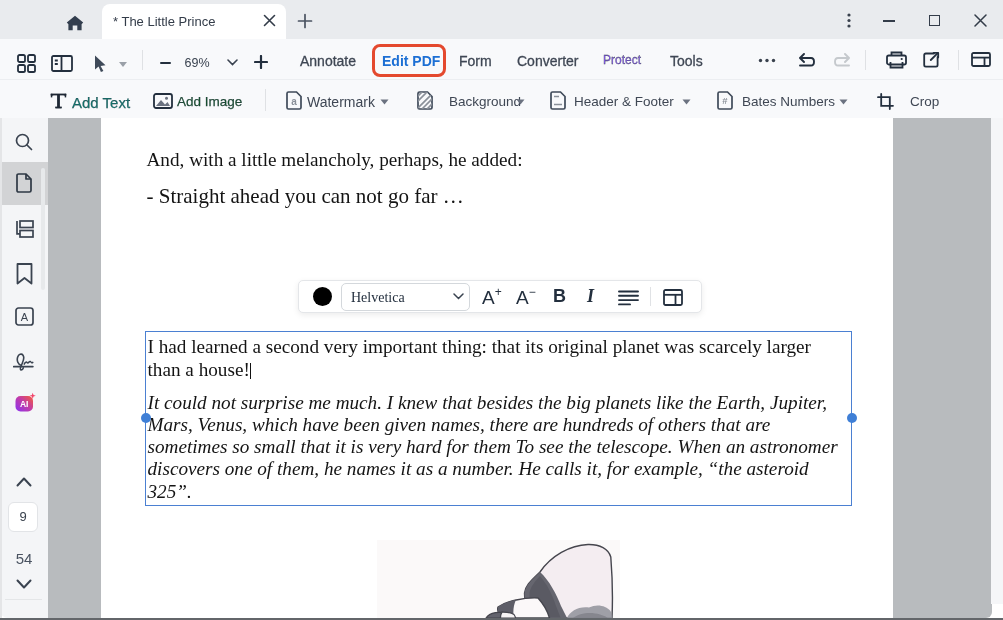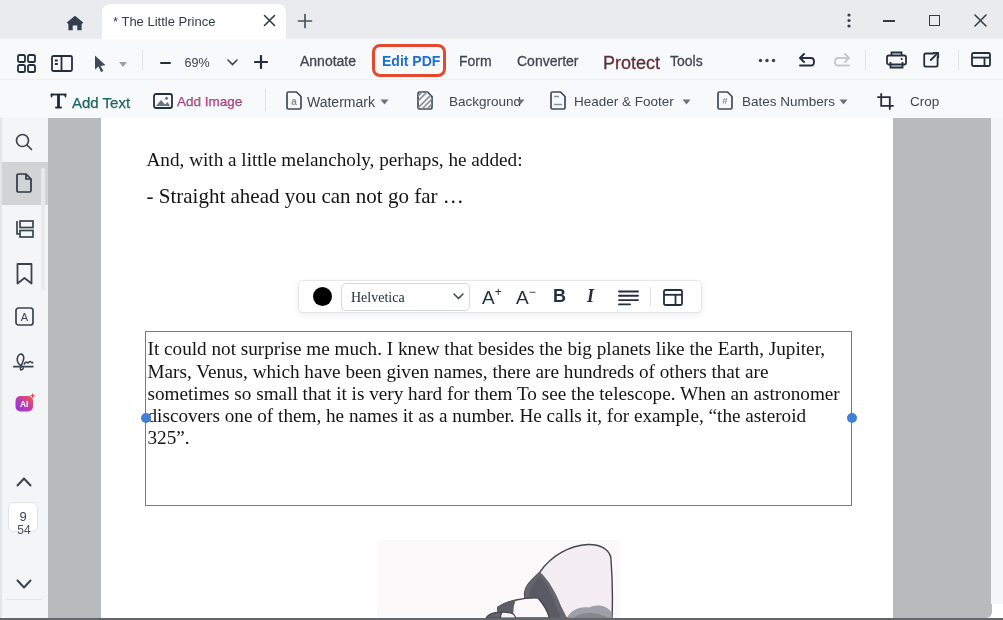--- a/index.html
+++ b/index.html
@@ -70,21 +70,21 @@
 </svg>
 <svg class="abs" style="left:254px;top:55px;" width="14" height="14" viewBox="0 0 14 14">
   <path d="M7 1 L7 13 M1 7 L13 7" stroke="#232f3e" stroke-width="2.2" stroke-linecap="round"></path>
 </svg>
 
 <div class="abs" style="left:300px;top:53px;font-size:14px;color:#3f4754;-webkit-text-stroke:0.3px #3f4754;">Annotate</div>
 <div class="abs" style="left:371.5px;top:44px;width:74px;height:33px;border:3px solid #e4492e;border-radius:8px;"></div>
 <div class="abs" style="left:382px;top:53px;font-size:14px;font-weight:bold;color:#1c6fd4;">Edit PDF</div>
 <div class="abs" style="left:459px;top:53px;font-size:14px;color:#3f4754;-webkit-text-stroke:0.3px #3f4754;">Form</div>
 <div class="abs" style="left:517px;top:53px;font-size:14px;color:#3f4754;-webkit-text-stroke:0.3px #3f4754;">Converter</div>
-<div class="abs" style="left:603px;top:53px;font-size:18px;color:#7f1d1d;-webkit-text-stroke:0.3px #3f4754;">Protect</div>
+<div class="abs" style="left:603px;top:53px;font-size:12px;color:#8b5cf6;-webkit-text-stroke:0.3px #3f4754;">Protect</div>
 <div class="abs" style="left:670px;top:53px;font-size:14px;color:#3f4754;-webkit-text-stroke:0.3px #3f4754;">Tools</div>
 
 <svg class="abs" style="left:758px;top:58px;" width="18" height="5" viewBox="0 0 18 5">
   <circle cx="2.5" cy="2.5" r="1.7" fill="#39414d"></circle>
     <circle cx="9" cy="2.5" r="1.7" fill="#39414d"></circle>
     <circle cx="15.5" cy="2.5" r="1.7" fill="#39414d"></circle>
 </svg>
 
 <svg class="abs" style="left:798px;top:53px;" width="17" height="14" viewBox="0 0 17 14">
   <path d="M3.5 5 L13 5 Q16 5 16 8.7 Q16 12.5 13 12.5 L2 12.5" fill="none" stroke="#232f3e" stroke-width="1.9" stroke-linecap="round"></path>
@@ -129,21 +129,21 @@
   <rect x="0.8" y="0.8" width="1.5" height="3.6" fill="#1f2835"></rect>
   <rect x="14.7" y="0.8" width="1.5" height="3.6" fill="#1f2835"></rect>
 </svg>
 <div class="abs" style="left:72px;top:94px;font-size:15px;color:#0f766e;-webkit-text-stroke:0.25px #323b48;">Add Text</div>
 
 <svg class="abs" style="left:153px;top:93px;" width="20" height="16" viewBox="0 0 20 16">
   <rect x="1" y="1" width="18" height="14" rx="2" fill="none" stroke="#232f3e" stroke-width="1.8"></rect>
   <path d="M3 13 L8 7 L12 11.5 L14.5 9 L17 13 Z" fill="#6b7280"></path>
   <circle cx="13.5" cy="5.3" r="1.5" fill="#6b7280"></circle>
 </svg>
-<div class="abs" style="left:177px;top:94px;font-size:13.5px;color:#ec4899;-webkit-text-stroke:0.25px #323b48;">Add Image</div>
+<div class="abs" style="left:177px;top:94px;font-size:13.5px;color:#14532d;-webkit-text-stroke:0.25px #323b48;">Add Image</div>
 <div class="abs" style="left:265px;top:89px;width:1px;height:22px;background:#dfe1e4;"></div>
 
 <svg class="abs" style="left:286px;top:91px;" width="16" height="19" viewBox="0 0 16 19">
   <path d="M1 2.5 Q1 1 2.5 1 L10.5 1 L15 5.5 L15 16.5 Q15 18 13.5 18 L2.5 18 Q1 18 1 16.5 Z" fill="none" stroke="#3f4a59" stroke-width="1.7"></path>
   <text x="8" y="13.5" font-size="10" font-weight="bold" fill="#8a9099" text-anchor="middle" font-family="Liberation Sans">a</text>
 </svg>
 <div class="abs" style="left:307px;top:94px;font-size:14px;color:#3f4754;">Watermark</div>
 <svg class="abs" style="left:380px;top:99px;" width="9" height="6" viewBox="0 0 9 6">
   <path d="M0.5 0.5 L8.5 0.5 L4.5 5.5 Z" fill="#6b7280"></path>
 </svg>
@@ -197,21 +197,22 @@
 
 <div class="abs" style="left:991px;top:118px;width:12px;height:486px;background:#f5f6f8;"></div>
 
 <div class="abs" style="left:101px;top:118px;width:792px;height:500px;background:#ffffff;"></div>
 
 <div class="abs" style="left:146.5px;top:148.5px;width:700px;font-family:'Liberation Serif',serif;font-size:19.2px;color:#141414;">And, with a little melancholy, perhaps, he added:</div>
 <div class="abs" style="left:146.5px;top:183.5px;width:700px;font-family:'Liberation Serif',serif;font-size:21px;color:#141414;">- Straight ahead you can not go far …</div>
 
 <div class="abs" style="left:145px;top:331px;width:707px;height:175px;border:1.6px solid #4b80d2;"></div>
 <div class="abs" style="left:147.5px;top:336.4px;width:698px;font-family:'Liberation Serif',serif;font-size:19.2px;line-height:22.2px;color:#141414;">
-  <div style="margin-top:2px;">It could not surprise me much. I knew that besides the big planets like the Earth, Jupiter, Mars, Venus, which have been given names, there are hundreds of others that are sometimes so small that it is very hard for them To see the telescope. When an astronomer discovers one of them, he names it as a number. He calls it, for example, “the asteroid 325”.</div>
+  <div>I had learned a second very important thing: that its original planet was scarcely larger than a house!<span style="display:inline-block;width:1.4px;height:16px;background:#111;vertical-align:-3px;"></span></div>
+  <div style="margin-top:11px;font-style:italic;">It could not surprise me much. I knew that besides the big planets like the Earth, Jupiter, Mars, Venus, which have been given names, there are hundreds of others that are sometimes so small that it is very hard for them To see the telescope. When an astronomer discovers one of them, he names it as a number. He calls it, for example, “the asteroid 325”.</div>
 </div>
 
 <div class="abs" style="left:140.5px;top:413px;width:10px;height:10px;border-radius:50%;background:#3f7fd6;"></div>
 <div class="abs" style="left:847px;top:413px;width:10px;height:10px;border-radius:50%;background:#3f7fd6;"></div>
 
 <div class="abs" style="left:298px;top:280px;width:404px;height:33px;background:#fff;border:1px solid #e4e6e9;border-radius:5px;box-shadow:0 2px 6px rgba(0,0,0,0.08);"></div>
 <div class="abs" style="left:313px;top:287px;width:19px;height:19px;border-radius:50%;background:#000;"></div>
 <div class="abs" style="left:341px;top:282.5px;width:129px;height:28px;border:1px solid #d4d8dc;border-radius:5px;background:#fff;"></div>
 <div class="abs" style="left:351px;top:289.5px;font-family:'Liberation Serif',serif;font-size:14px;color:#232f3e;">Helvetica</div>
 <svg class="abs" style="left:453px;top:293px;" width="11" height="7" viewBox="0 0 11 7">
@@ -308,21 +309,21 @@
   <rect x="1.5" y="4" width="17.5" height="15.5" rx="5" fill="url(#aig)"></rect>
   <text x="10.2" y="15.2" font-size="8.5" font-weight="bold" fill="#fff" text-anchor="middle" font-family="Liberation Sans">AI</text>
   <path d="M18.7 0.7 L19.5 3 L21.8 3.8 L19.5 4.6 L18.7 6.9 L17.9 4.6 L15.6 3.8 L17.9 3 Z" fill="#f2446b"></path>
 </svg>
 
 <svg class="abs" style="left:16px;top:476px;" width="16" height="11" viewBox="0 0 16 11">
   <path d="M1.5 9.5 L8 2.5 L14.5 9.5" fill="none" stroke="#3a4350" stroke-width="2" stroke-linecap="round" stroke-linejoin="round"></path>
 </svg>
 <div class="abs" style="left:8px;top:502px;width:30px;height:30px;background:#fff;border:1px solid #e2e4e7;border-radius:6px;"></div>
 <div class="abs" style="left:8px;top:509px;width:30px;font-size:13px;color:#39414d;text-align:center;">9</div>
-<div class="abs" style="left:0;top:523px;width:48px;font-size:12px;color:#4a5361;text-align:center;">54</div>
+<div class="abs" style="left:0;top:550px;width:48px;font-size:15px;color:#4a5361;text-align:center;">54</div>
 <svg class="abs" style="left:16px;top:579px;" width="16" height="11" viewBox="0 0 16 11">
   <path d="M1.5 1.5 L8 8.5 L14.5 1.5" fill="none" stroke="#3a4350" stroke-width="2" stroke-linecap="round" stroke-linejoin="round"></path>
 </svg>
 <div class="abs" style="left:5px;top:599px;width:37px;height:1px;background:#e4e6e8;"></div>
 
 <div class="abs" style="left:0;top:118px;width:1.5px;height:500px;background:#e4e5e7;"></div>
 
 <div class="abs" style="left:0;top:618px;width:1003px;height:2px;background:#63666a;"></div>
 
 </body></html>

